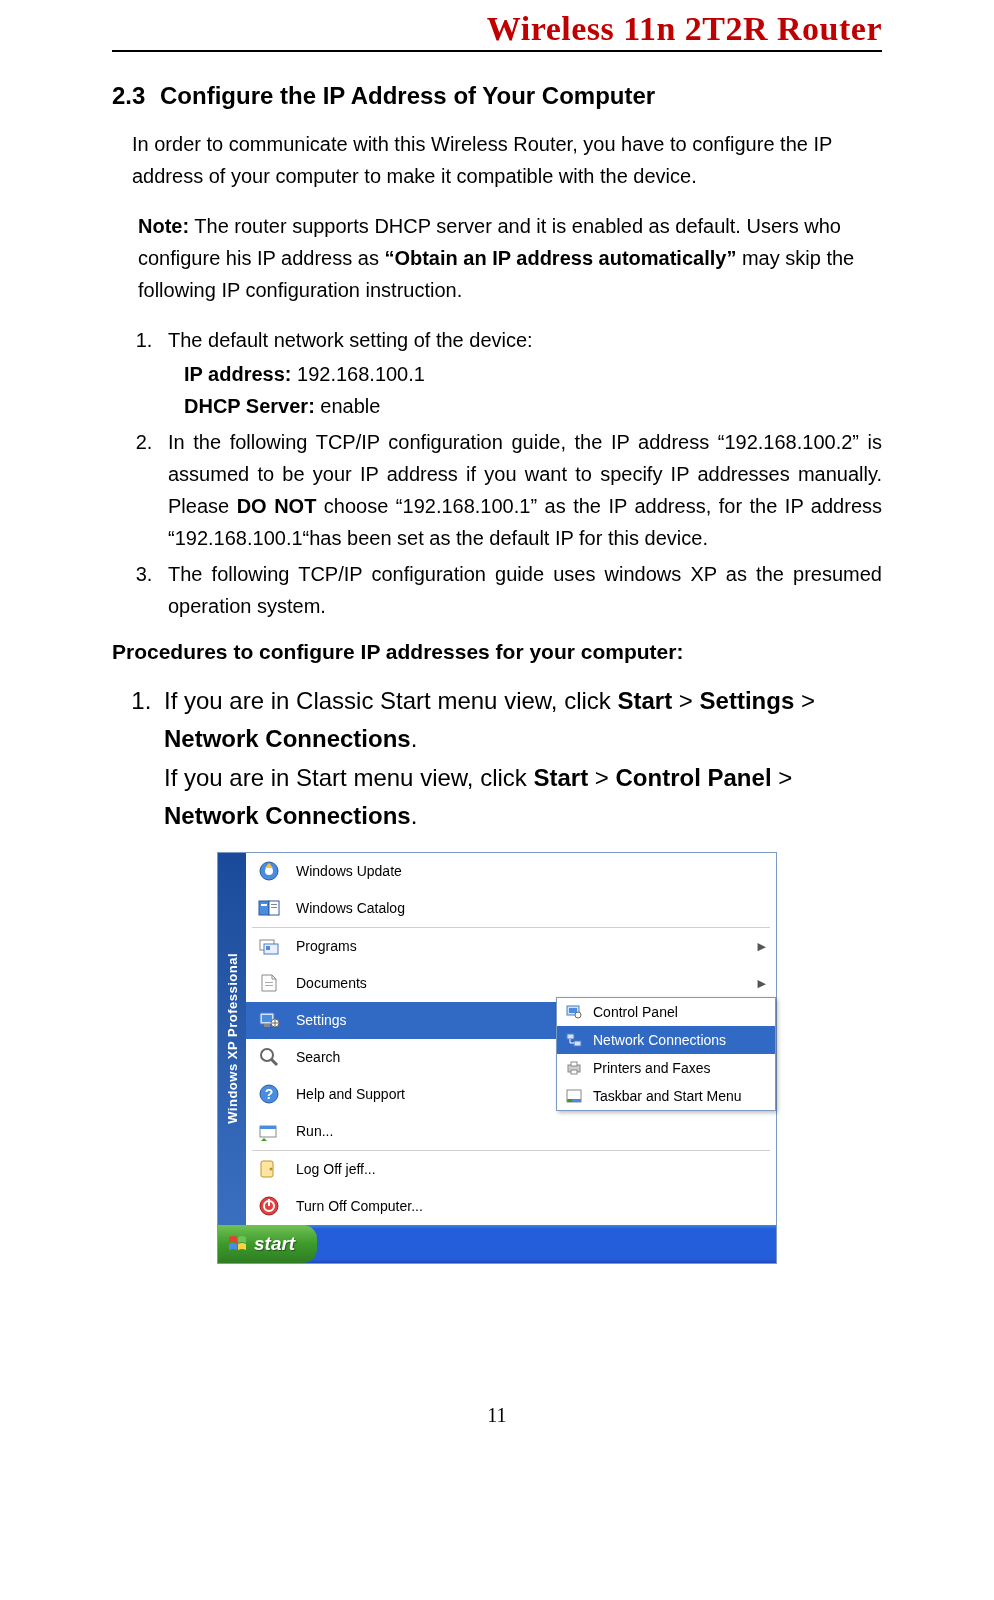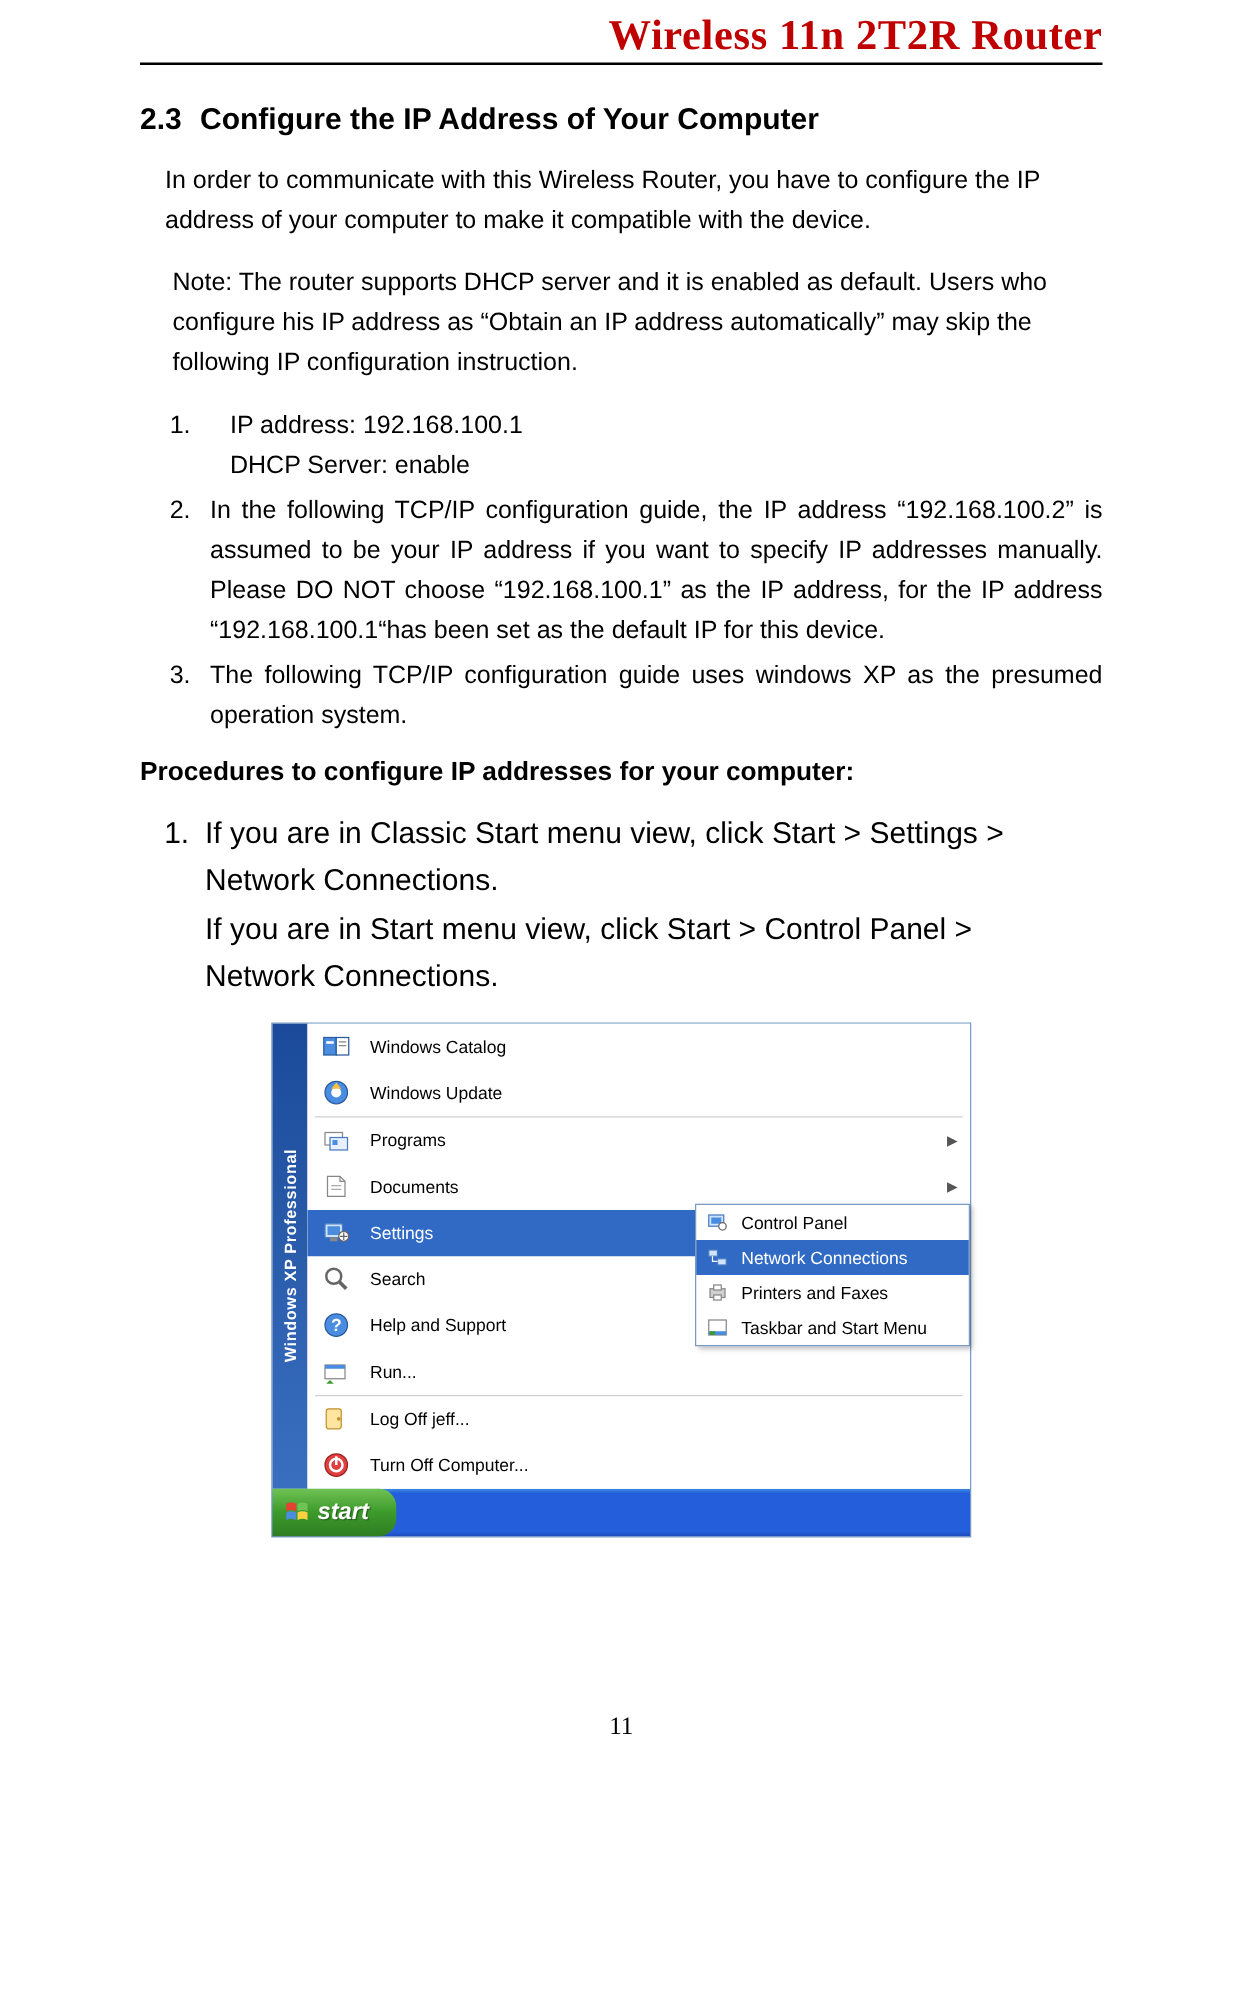--- a/index.html
+++ b/index.html
@@ -44,21 +44,21 @@
   .para {
     font-size: 20px;
     line-height: 1.6;
     margin: 0 0 18px 20px;
   }
   .note {
     font-size: 20px;
     line-height: 1.6;
     margin: 0 0 18px 26px;
   }
-  .bold { font-weight: normal; }
+  .bold { font-weight: bold; }
   ol.outer {
     font-size: 20px;
     line-height: 1.6;
     padding-left: 46px;
     margin: 0 0 18px 0;
   }
   ol.outer > li {
     margin-bottom: 4px;
     padding-left: 10px;
   }
@@ -222,20 +222,21 @@
     </h2>
 
     <p class="para">In order to communicate with this Wireless Router, you have to configure the IP address of your computer to make it compatible with the device.</p>
 
     <p class="note">
       <span class="bold">Note:</span><span> The router supports DHCP server and it is enabled as default. Users who configure his IP address as </span><span class="bold">“Obtain an IP address automatically”</span><span> may skip the following IP configuration instruction.</span>
     </p>
 
     <ol class="outer">
       <li>
+        <span>The default network setting of the device:</span>
         <div class="defs">
           <div><span class="bold">IP address:</span><span> 192.168.100.1</span></div>
           <div><span class="bold">DHCP Server:</span><span> enable</span></div>
         </div>
       </li>
       <li class="just">
         <span>In the following TCP/IP configuration guide, the IP address “192.168.100.2” is assumed to be your IP address if you want to specify IP addresses manually. Please </span><span class="bold">DO NOT</span><span> choose “192.168.100.1” as the IP address, for the IP address “192.168.100.1“has been set as the default IP for this device.</span>
       </li>
       <li class="just">The following TCP/IP configuration guide uses windows XP as the presumed operation system.</li>
     </ol>
@@ -252,39 +253,39 @@
     <div class="screenshot">
       <div class="ss-body">
         <div class="ss-sidebar">
           <span class="ss-sidebar-label">Windows XP  Professional</span>
         </div>
         <div class="ss-menu">
 
           <div class="ss-row">
             <span class="ss-icon">
               <svg width="24" height="22" viewBox="0 0 24 22">
+                  <circle cx="12" cy="11" r="9" fill="#4a8de0" stroke="#2a5aa0"></circle>
+                  <circle cx="12" cy="11" r="4" fill="#fff"></circle>
+                  <path d="M12 3 L16 8 L8 8 Z" fill="#ffc040"></path>
+                </svg>
+            </span>
+            <span class="ss-label">Windows Update</span>
+          </div>
+
+          <div class="ss-row">
+            <span class="ss-icon">
+              <svg width="24" height="22" viewBox="0 0 24 22">
                   <rect x="2" y="4" width="10" height="14" fill="#4a8de0" stroke="#2a5aa0"></rect>
                   <rect x="12" y="4" width="10" height="14" fill="#fff" stroke="#2a5aa0"></rect>
                   <rect x="4" y="7" width="6" height="2" fill="#fff"></rect>
                   <rect x="14" y="7" width="6" height="1" fill="#888"></rect>
                   <rect x="14" y="10" width="6" height="1" fill="#888"></rect>
                 </svg>
             </span>
             <span class="ss-label">Windows Catalog</span>
-          </div>
-
-          <div class="ss-row">
-            <span class="ss-icon">
-              <svg width="24" height="22" viewBox="0 0 24 22">
-                  <circle cx="12" cy="11" r="9" fill="#4a8de0" stroke="#2a5aa0"></circle>
-                  <circle cx="12" cy="11" r="4" fill="#fff"></circle>
-                  <path d="M12 3 L16 8 L8 8 Z" fill="#ffc040"></path>
-                </svg>
-            </span>
-            <span class="ss-label">Windows Update</span>
           </div>
 
           <div class="ss-sep"></div>
 
           <div class="ss-row">
             <span class="ss-icon">
               <svg width="24" height="22" viewBox="0 0 24 22">
                   <rect x="3" y="5" width="14" height="10" fill="#fff" stroke="#888"></rect>
                   <rect x="7" y="9" width="14" height="10" fill="#e8f0ff" stroke="#4a7dc0"></rect>
                   <rect x="9" y="11" width="4" height="4" fill="#4a8de0"></rect>

